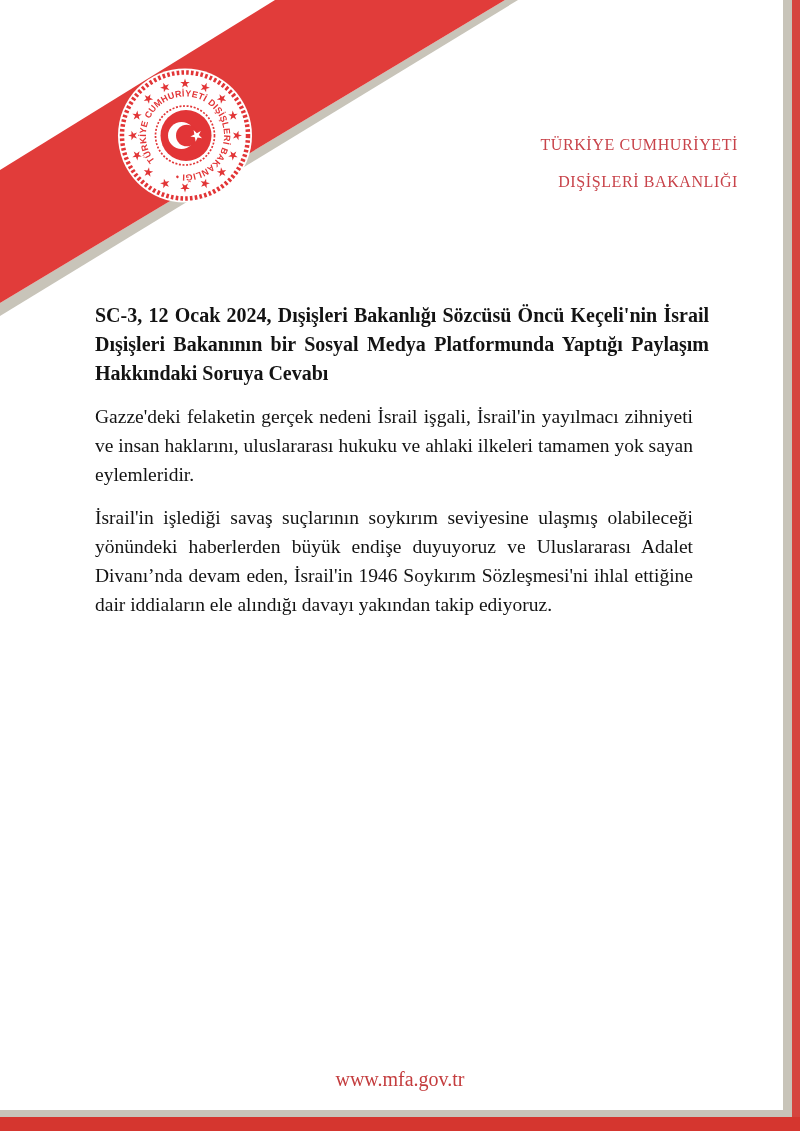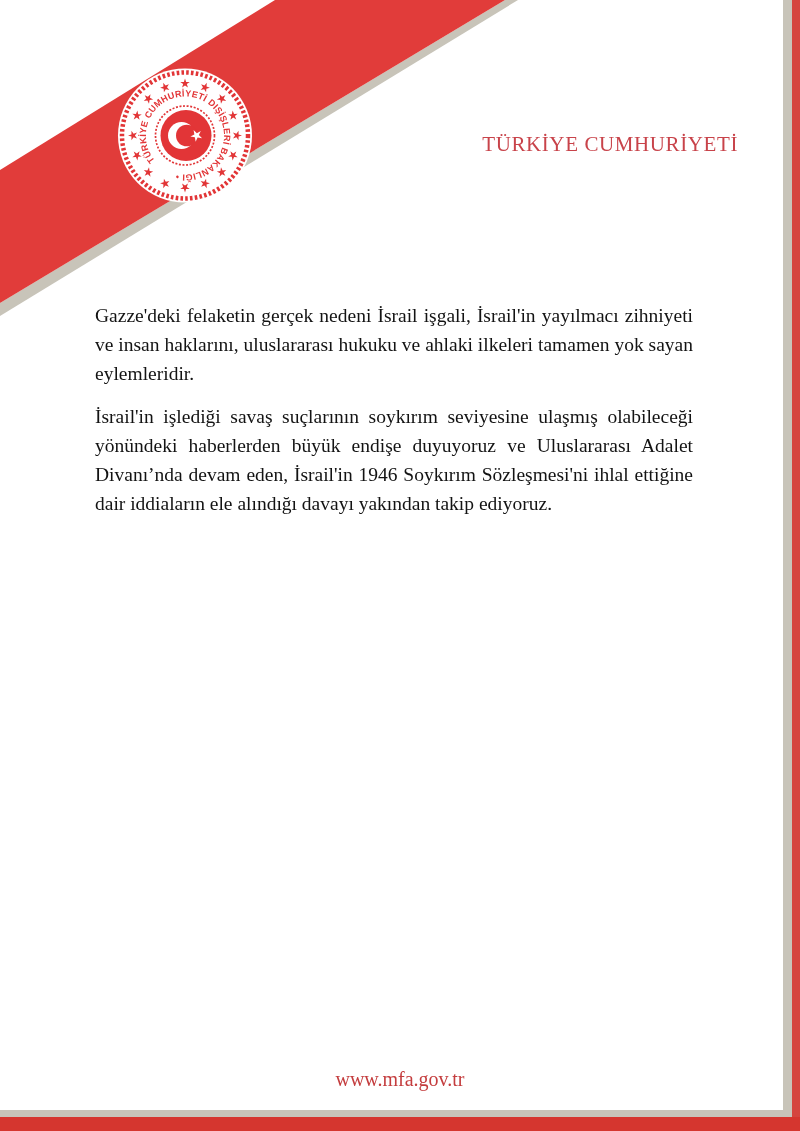--- a/index.html
+++ b/index.html
@@ -14,21 +14,21 @@
   .header-art {
     position: absolute;
     top: 0; left: 0;
   }
   .ministry-title {
     position: absolute;
     top: 126px;
     right: 62px;
     text-align: right;
     color: #c8434a;
-    font-size: 21px;
+    font-size: 16px;
     line-height: 37px;
     letter-spacing: 0.6px;
     font-family: "Liberation Serif", serif;
     white-space: nowrap;
   }
   .body-text {
     position: absolute;
     left: 95px;
     top: 301px;
     width: 614px;
@@ -138,23 +138,25 @@
         <circle cx="186" cy="135.5" r="25.5" fill="#e23537"></circle>
         <circle cx="181.5" cy="135.5" r="13.5" fill="#ffffff"></circle>
         <circle cx="186.8" cy="135.5" r="10.8" fill="#e23537"></circle>
         <use href="#star5" fill="#ffffff" transform="translate(196.5 135.5) rotate(-28) scale(0.62)"></use>
       </g>
     </g>
   </svg>
 
   <div class="ministry-title">
     <div>TÜRKİYE CUMHURİYETİ</div>
+    <div>DIŞİŞLERİ BAKANLIĞI</div>
   </div>
 
   <div class="body-text">
+    <h1>SC-3, 12 Ocak 2024, Dışişleri Bakanlığı Sözcüsü Öncü Keçeli'nin İsrail Dışişleri Bakanının bir Sosyal Medya Platformunda Yaptığı Paylaşım Hakkındaki Soruya Cevabı</h1>
     <p>Gazze'deki felaketin gerçek nedeni İsrail işgali, İsrail'in yayılmacı zihniyeti ve insan haklarını, uluslararası hukuku ve ahlaki ilkeleri tamamen yok sayan eylemleridir.</p>
     <p>İsrail'in işlediği savaş suçlarının soykırım seviyesine ulaşmış olabileceği yönündeki haberlerden büyük endişe duyuyoruz ve Uluslararası Adalet Divanı’nda devam eden, İsrail'in 1946 Soykırım Sözleşmesi'ni ihlal ettiğine dair iddiaların ele alındığı davayı yakından takip ediyoruz.</p>
   </div>
 
   <div class="footer-url">www.mfa.gov.tr</div>
 
   <div class="vbar-gray"></div>
   <div class="vbar-red"></div>
   <div class="hbar-gray"></div>
   <div class="hbar-red"></div>

